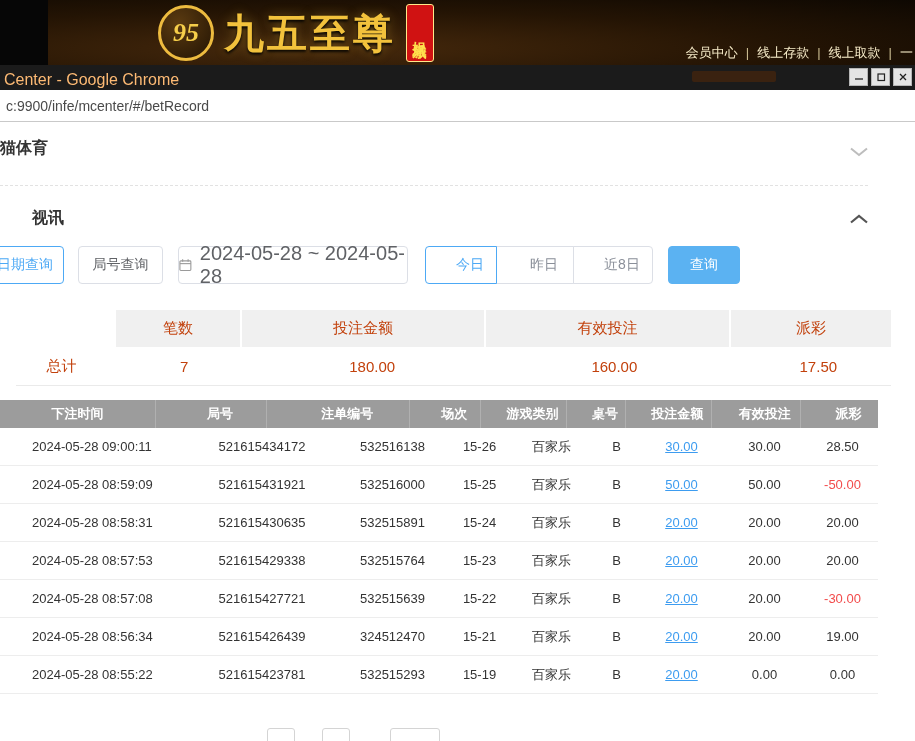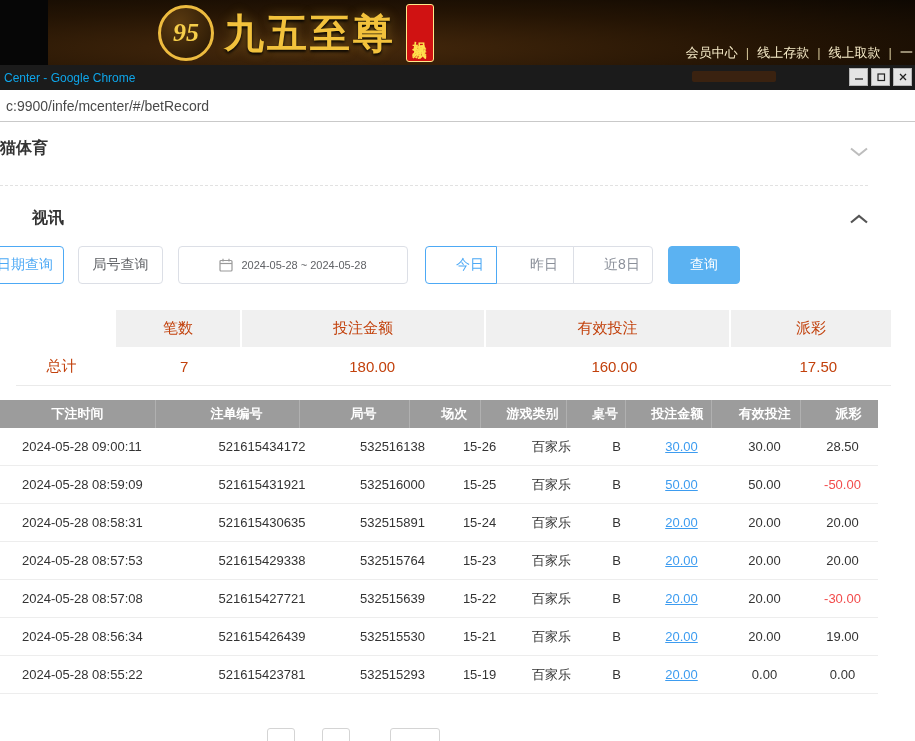--- a/index.html
+++ b/index.html
@@ -20,21 +20,21 @@
     text-shadow:0 2px 3px rgba(0,0,0,.95), 0 0 12px rgba(242,194,60,.35); }
   .brand-badge { writing-mode:vertical-rl; background:var(--badge-red); color:#ffe04d;
     font-size:14px; font-weight:700; height:58px; padding:3px 4px; border-radius:3px;
     border:1px solid #ffe88a; letter-spacing:2px; display:flex; align-items:center; justify-content:center; }
   .nav { position:absolute; right:2px; top:44px; font-size:13px; color:#f7ecc9; white-space:nowrap; }
   .nav-link { cursor:pointer; }
   .nav-link + .nav-link::before { content:"|"; margin:0 8px; color:#cdbf93; }
 
   
   .titlebar { position:absolute; top:65px; left:0; width:915px; height:25px; background:#1b1b1b; }
-  .title-text { position:absolute; left:4px; top:6px; color:#0ea5e9; font-size:12px; }
+  .title-text { position:absolute; left:4px; top:6px; color:#fdba74; font-size:16px; }
   .remnant { position:absolute; left:692px; top:6px; width:84px; height:11px; background:#3a2210; border-radius:2px; }
   .win-controls { position:absolute; right:3px; top:3px; display:flex; gap:3px; }
   .win-btn { width:19px; height:18px; background:#e4e4e4; border:1px solid #b6b6b6;
     display:flex; align-items:center; justify-content:center; cursor:pointer; }
 
   
   .urlbar { position:absolute; top:90px; left:0; width:915px; height:32px; background:#fff;
     border-bottom:1px solid #c9c9c9; display:flex; align-items:center; }
   .url-text { font-size:14px; color:#4a4a4a; margin-left:6px; }
 
@@ -47,21 +47,21 @@
   .chev { position:absolute; right:47px; top:9px; }
   .divider { position:absolute; top:63px; left:0; width:868px; border-top:1px dashed #e2e2e2; }
 
   .filters { position:absolute; top:124px; left:0; width:915px; height:40px; }
   .btn { position:absolute; top:0; height:38px; border:1px solid #dcdfe6; border-radius:4px; background:#fff;
     font-size:14px; color:#606266; display:flex; align-items:center; justify-content:center; cursor:pointer; }
   .btn-date { left:-14px; width:78px; border-color:var(--accent); color:var(--accent); }
   .btn-round { left:78px; width:85px; }
   .daterange { position:absolute; left:178px; top:0; width:230px; height:38px; border:1px solid #dcdfe6;
     border-radius:4px; display:flex; align-items:center; justify-content:center; gap:8px;
-    font-size:11px; color:#606266; cursor:pointer; }
+    font-size:20px; color:#606266; cursor:pointer; }
   .btn-group { position:absolute; left:425px; top:0; display:flex; }
   .gbtn { height:38px; border:1px solid #dcdfe6; background:#fff; font-size:14px; color:#8a8f99;
     display:flex; align-items:center; justify-content:center; cursor:pointer; margin-left:-1px;padding-left:18px; }
   .g-today { width:72px; margin-left:0; border-radius:4px 0 0 4px; border-color:var(--accent); color:var(--accent); z-index:1; }
   .g-yest { width:78px; } .g-last8 { width:80px; border-radius:0 4px 4px 0; }
   .btn-search { left:668px; width:72px; background:var(--accent-solid); border-color:var(--accent-solid); color:#fff; }
 
   
   .summary { position:absolute; top:188px; left:16px; width:875px; font-size:15px; color:#c2410c; }
   .sum-head { display:flex; height:37px; }
@@ -73,21 +73,21 @@
   .s1{width:100px} .s2{width:126px} .s3{width:244px} .s4{width:245px} .s5{width:160px}
 
   
   .bet { position:absolute; top:278px; left:0; width:878px; font-size:13px; }
   .bet-head { display:flex; height:28px; background:var(--table-header-gray);gap:18px; }
   .bh { color:#fff; font-weight:700; display:flex; align-items:center; justify-content:center;
     border-right:1px solid #b0b0b0; }
   .bh:last-child { border-right:none; }
   .bet-row { display:flex; height:38px; border-bottom:1px solid #ededed; color:#333; }
   .bc { display:flex; align-items:center; justify-content:center; }
-  .bc.time { justify-content:flex-start; padding-left:22px; }
+  .bc.time { justify-content:flex-start; padding-left:32px; }
   .amt-link { color:var(--link-blue); text-decoration:underline; cursor:pointer; }
   .neg { color:var(--negative-red); }
   .w1{width:187px} .w2{width:150px} .w3{width:111px} .w4{width:63px} .w5{width:81px}
   .w6{width:49px} .w7{width:81px} .w8{width:85px} .w9{width:71px}
 
   
   .pag-box { position:absolute; top:606px; height:28px; border:1px solid #d4d4d4; border-radius:3px; background:#fff; cursor:pointer; }
   .p1 { left:267px; width:28px; } .p2 { left:322px; width:28px; } .p3 { left:390px; width:50px; }
 </style>
 </head>
@@ -186,22 +186,22 @@
         <div class="sum-cell s2">7</div>
         <div class="sum-cell s3">180.00</div>
         <div class="sum-cell s4">160.00</div>
         <div class="sum-cell s5">17.50</div>
       </div>
     </div>
 
     <div class="bet">
       <div class="bet-head">
         <div class="bh w1">下注时间</div>
+        <div class="bh w3">局号</div>
         <div class="bh w2">注单编号</div>
-        <div class="bh w3">局号</div>
         <div class="bh w4">场次</div>
         <div class="bh w5">游戏类别</div>
         <div class="bh w6">桌号</div>
         <div class="bh w7">投注金额</div>
         <div class="bh w8">有效投注</div>
         <div class="bh w9">派彩</div>
       </div>
 
       <div class="bet-row">
         <div class="bc w1 time">2024-05-28 09:00:11</div>
@@ -269,21 +269,21 @@
         <div class="bc w7">
             <span class="amt-link">20.00</span>
           </div>
         <div class="bc w8">20.00</div>
         <div class="bc w9 neg">-30.00</div>
       </div>
 
       <div class="bet-row">
         <div class="bc w1 time">2024-05-28 08:56:34</div>
         <div class="bc w2">521615426439</div>
-        <div class="bc w3">532515530</div>
+        <div class="bc w3">324512470</div>
         <div class="bc w4">15-21</div>
         <div class="bc w5">百家乐</div>
         <div class="bc w6">B</div>
         <div class="bc w7">
             <span class="amt-link">20.00</span>
           </div>
         <div class="bc w8">20.00</div>
         <div class="bc w9">19.00</div>
       </div>
 

